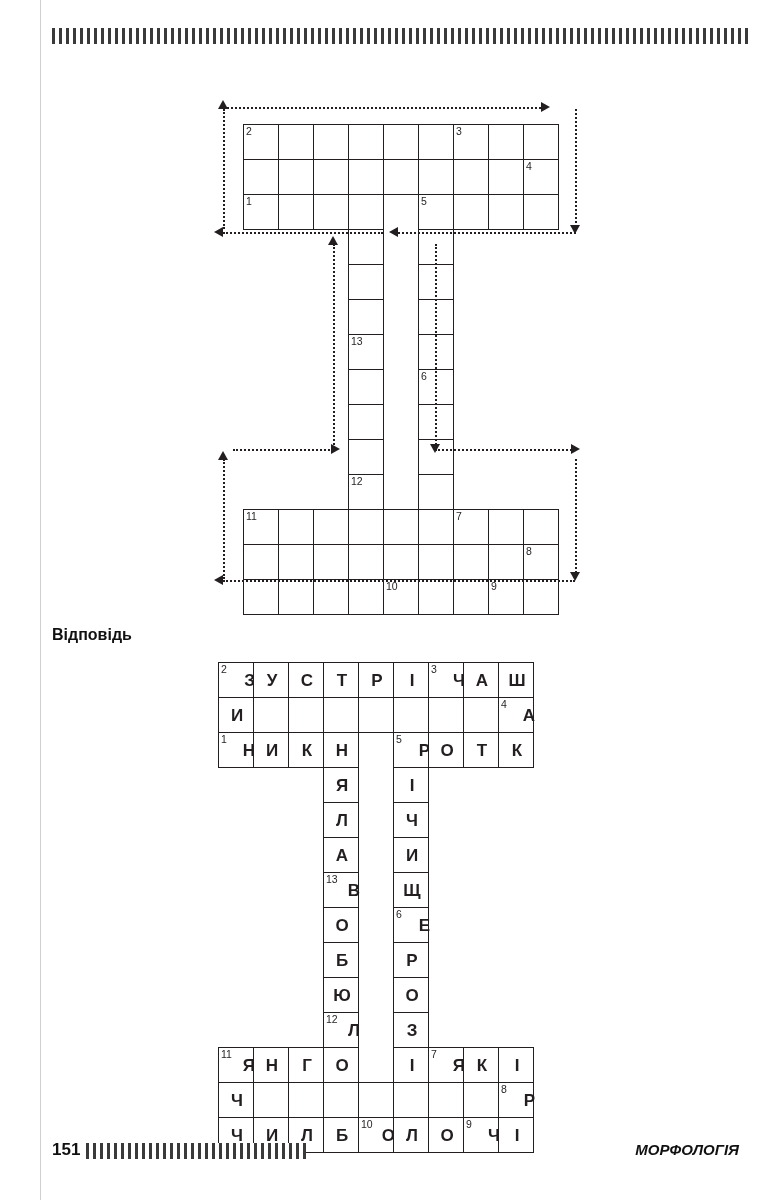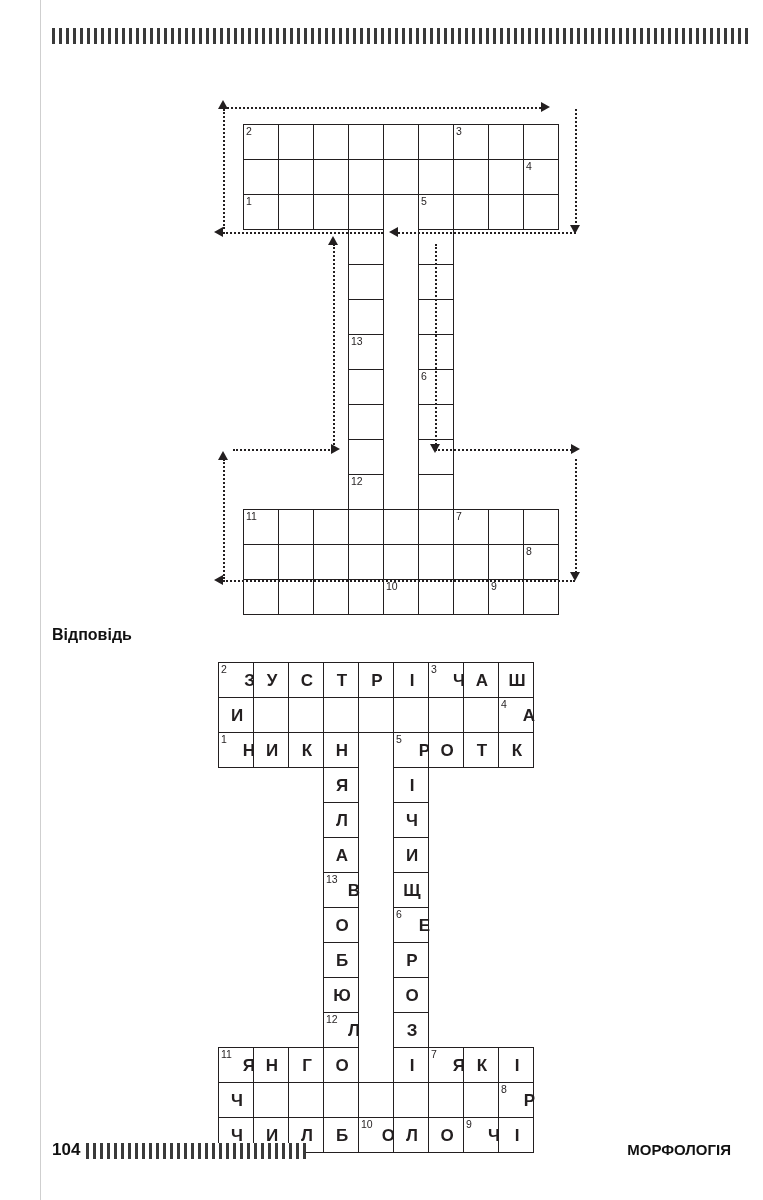--- a/index.html
+++ b/index.html
@@ -66,22 +66,22 @@
   
   .pagenum{
     position:absolute;left:52px;top:1140px;
     font-family:"Liberation Sans",sans-serif;font-weight:bold;font-size:17px;color:#111;
   }
   .footer-band{
     position:absolute;left:86px;top:1143px;width:220px;height:16px;
     background:repeating-linear-gradient(to right,#3a3a3a 0px,#3a3a3a 3px,#ffffff 3px,#ffffff 7px);
   }
   .footer-label{
-    position:absolute;right:32px;top:1141px;
-    font-family:"Liberation Sans",sans-serif;font-weight:bold;font-size:15px;color:#111;
+    position:absolute;right:24px;top:1141px;
+    font-family:"Liberation Sans",sans-serif;font-weight:bold;font-size:15px;color:#111;font-style:italic;
   }
 </style>
 </head>
 <body>
 
 <div class="page">
 
   <div class="left-rule"></div>
   <div class="top-band"></div>
 
@@ -425,17 +425,17 @@
       </div>
       <div class="cell numbered" style="left: 245px; top: 455px; width: 36px; height: 36px;">
         <span class="n">9</span>
         <span class="ch" style="width: 36px; height: 36px;">Ч</span>
       </div>
       <div class="cell" style="left: 280px; top: 455px; width: 36px; height: 36px;">
         <span class="ch" style="width: 36px; height: 36px;">І</span>
       </div>
     </div>
 
-  <div class="pagenum">104</div>
+  <div class="pagenum">151</div>
   <div class="footer-band"></div>
   <div class="footer-label">МОРФОЛОГІЯ</div>
 
 </div>
 
 </body></html>

